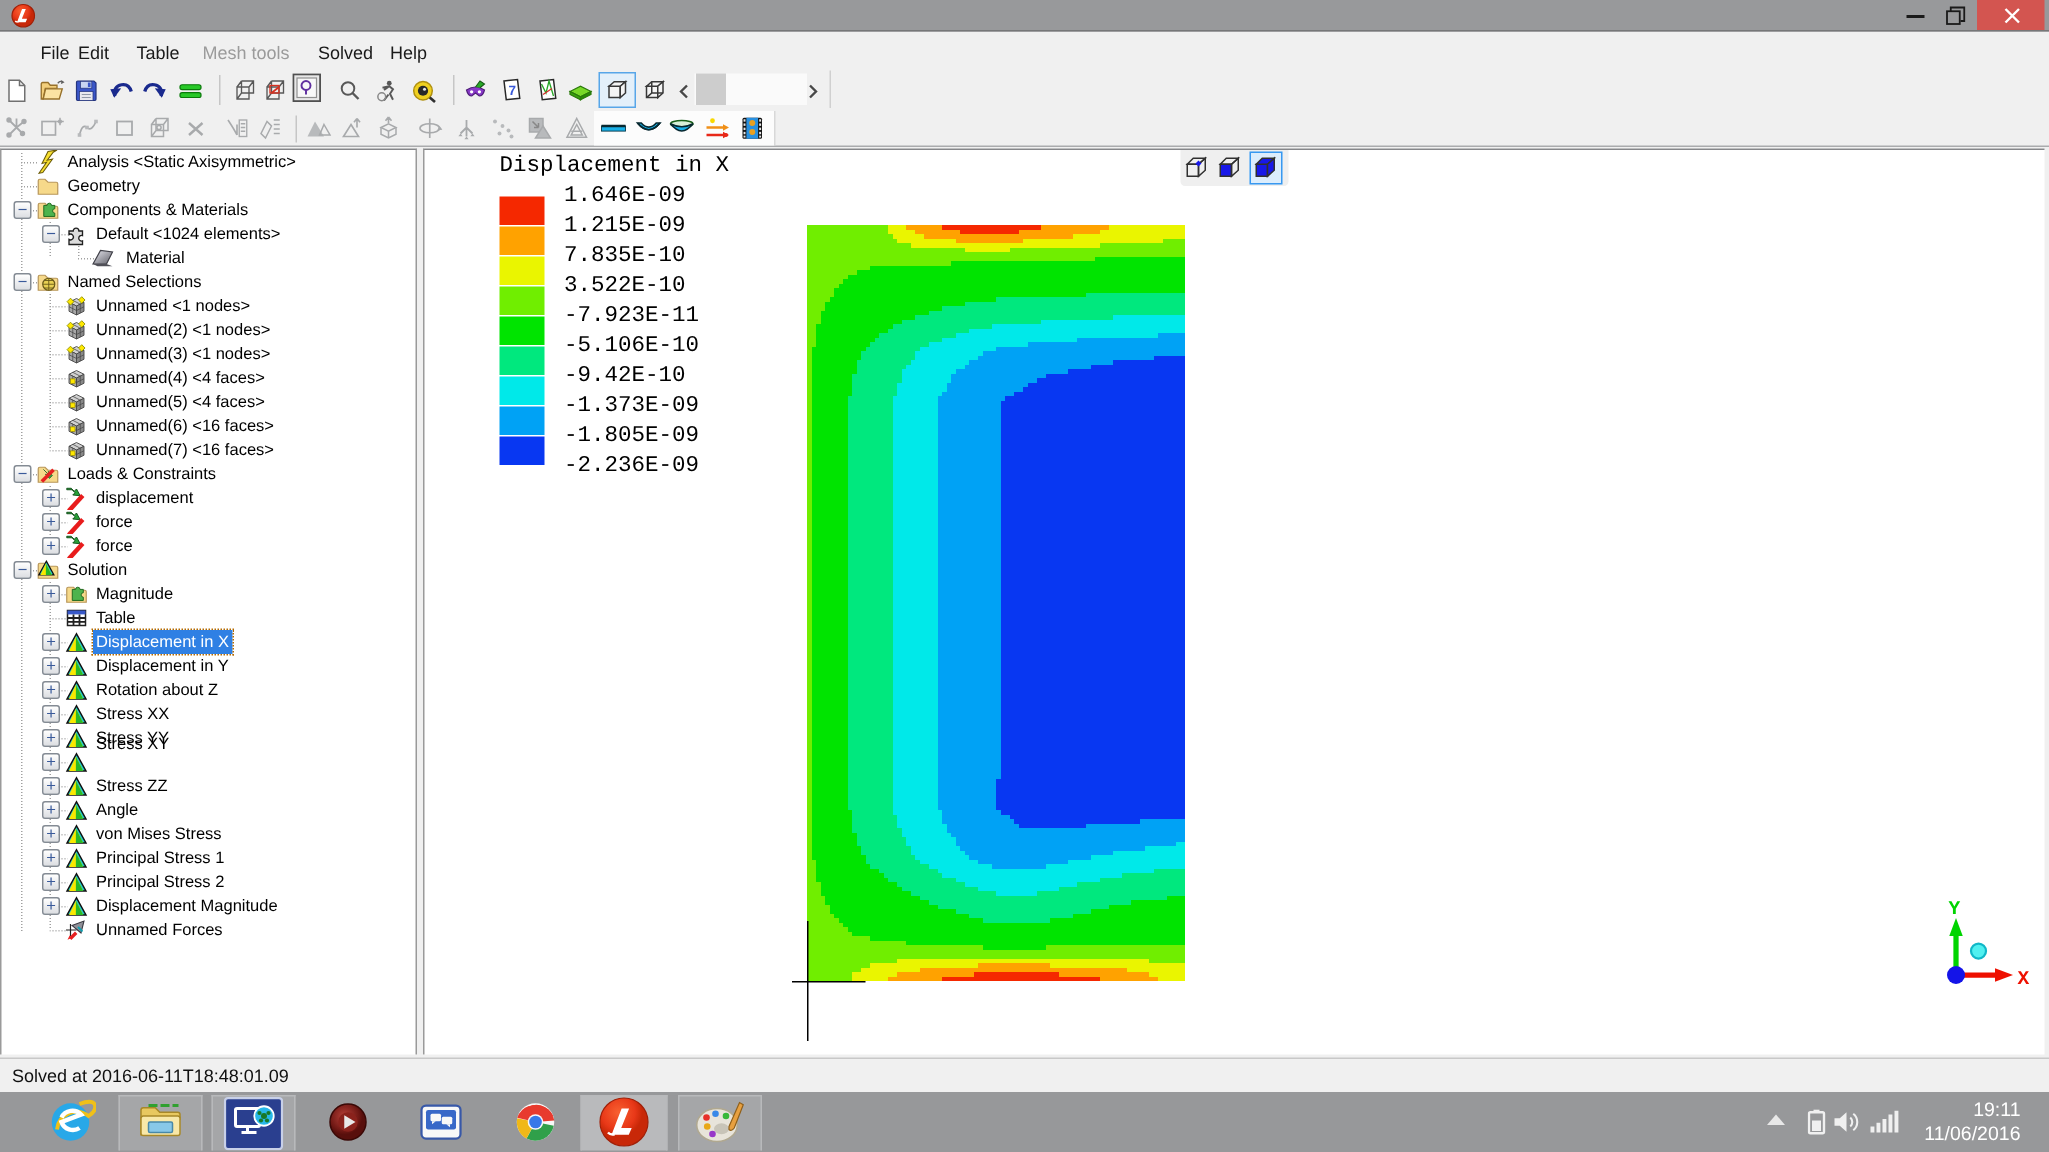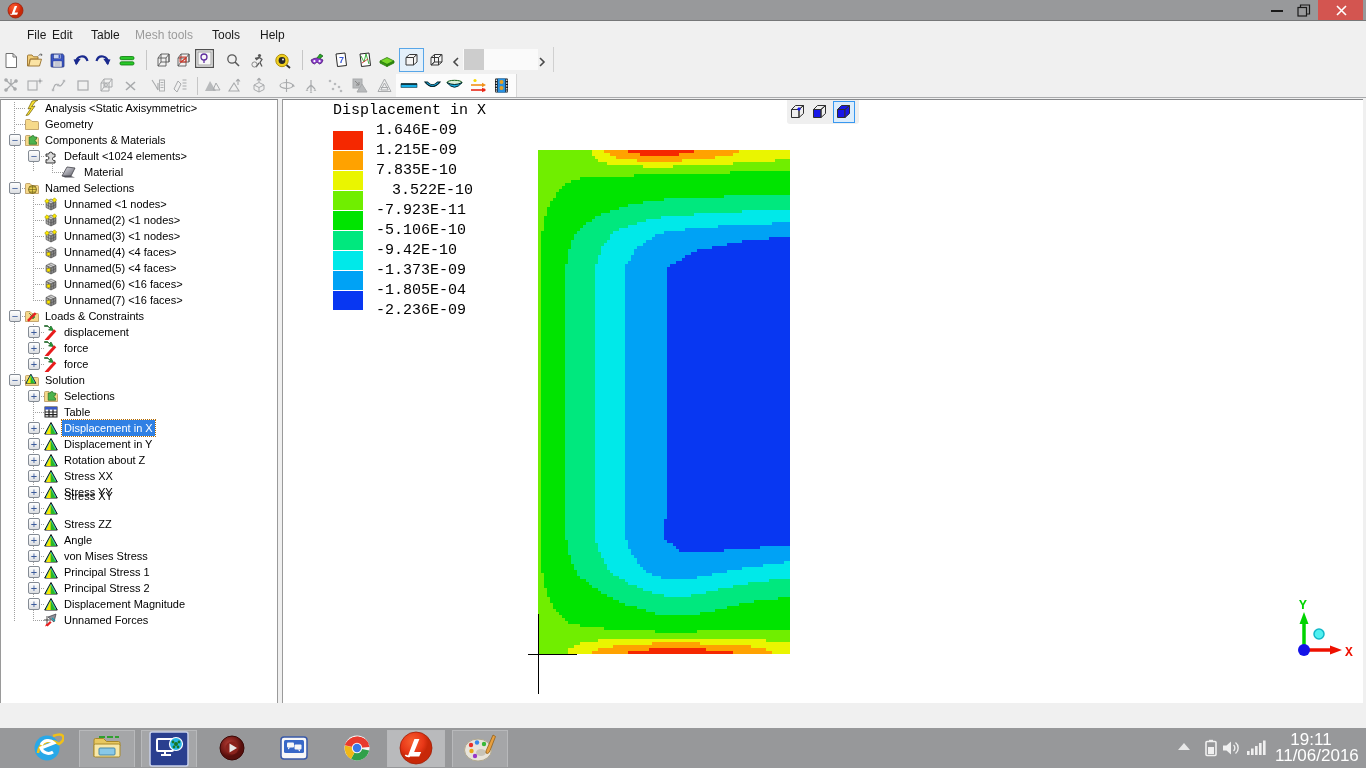--- a/index.html
+++ b/index.html
@@ -52,21 +52,21 @@
       <div style="position:absolute;right:3px;top:0;width:45px;height:20px;background:#d35550"></div>
       <svg style="position:absolute;right:19px;top:5px" width="11" height="11" viewBox="0 0 11 11">
         <path d="M1,1 L10,10 M10,1 L1,10" stroke="#fff" stroke-width="1.6"></path>
       </svg>
 </div>
 <div id="menubar">
       <span style="left:27px;color:#1a1a1a">File</span>
       <span style="left:52px;color:#1a1a1a">Edit</span>
       <span style="left:91px;color:#1a1a1a">Table</span>
       <span style="left:135px;color:#9b9b9b">Mesh tools</span>
-      <span style="left:212px;color:#1a1a1a">Tools</span>
+      <span style="left:212px;color:#1a1a1a">Solved</span>
       <span style="left:260px;color:#1a1a1a">Help</span>
     </div>
 <div id="tb1"></div>
 <div id="tb2"></div>
 <div id="main"></div>
 <div id="tblayer" style="position:absolute;left:0;top:0">
       <div class="ti" style="left:3px;top:52px"><svg width="17" height="17" viewBox="0 0 17 17">
           <path d="M3,1.5 H10 L13.5,5 V15.5 H3 Z" fill="#ffffff" stroke="#707070" stroke-width="1"></path>
           <path d="M10,1.5 V5 H13.5" fill="none" stroke="#707070" stroke-width="1"></path>
         </svg></div>
@@ -468,21 +468,21 @@
         </svg></div>
       <div class="trow" style="left:43px;top:372px">Solution</div>
       <div class="dot h" style="left:33px;top:396px;width:12px"></div>
       <div class="exp" style="left:28px;top:390px"><span>+</span></div>
       <div class="ticon" style="left:43px;top:388px"><svg width="16" height="16" viewBox="0 0 16 16">
           <path d="M1.5,13.5 L1.5,4.5 Q1.5,3.5 2.5,3.5 L6,3.5 L8,5.5 L13.5,5.5 Q14.5,5.5 14.5,6.5 L14.5,13.5 Z" fill="#f6d98a" stroke="#b8965a" stroke-width="0.8"></path>
           <g transform="translate(1.5,-1.5) scale(0.92)" fill="#4db34d" stroke="#1e681e" stroke-width="0.7">
             <path d="M4,7 h2.4 a1.6,1.6 0 1 1 3.2,0 H12 v2.4 a1.6,1.6 0 1 0 0,3.2 V15 H4 Z"></path>
           </g>
         </svg></div>
-      <div class="trow" style="left:62px;top:388px">Selections</div>
+      <div class="trow" style="left:62px;top:388px">Magnitude</div>
       <div class="dot h" style="left:33px;top:412px;width:12px"></div>
       <div class="ticon" style="left:43px;top:404px"><svg width="16" height="16" viewBox="0 0 16 16">
           <rect x="2" y="3" width="12" height="10" fill="#ffffff" stroke="#202020" stroke-width="1"></rect>
           <rect x="2" y="3" width="12" height="2.6" fill="#3858c8"></rect>
           <path d="M2,8 h12 M2,10.6 h12 M6,5.6 v7.4 M10,5.6 v7.4" stroke="#202020" stroke-width="1.2" fill="none"></path>
         </svg></div>
       <div class="trow" style="left:62px;top:404px">Table</div>
       <div class="dot h" style="left:33px;top:428px;width:12px"></div>
       <div class="exp" style="left:28px;top:422px"><span>+</span></div>
       <div class="ticon" style="left:43px;top:420px"><svg width="16" height="16" viewBox="0 0 16 16">
@@ -620,26 +620,26 @@
       <div style="position:absolute;left:333px;top:171px;width:30px;height:19px;background:#eaf500"></div>
       <div style="position:absolute;left:333px;top:191px;width:30px;height:19px;background:#70ee00"></div>
       <div style="position:absolute;left:333px;top:211px;width:30px;height:19px;background:#00e400"></div>
       <div style="position:absolute;left:333px;top:231px;width:30px;height:19px;background:#00e87e"></div>
       <div style="position:absolute;left:333px;top:251px;width:30px;height:19px;background:#00e9e9"></div>
       <div style="position:absolute;left:333px;top:271px;width:30px;height:19px;background:#00a2f5"></div>
       <div style="position:absolute;left:333px;top:291px;width:30px;height:19px;background:#0837f2"></div>
       <div class="lgv" style="left:376px;top:123px">1.646E-09</div>
       <div class="lgv" style="left:376px;top:143px">1.215E-09</div>
       <div class="lgv" style="left:376px;top:163px">7.835E-10</div>
-      <div class="lgv" style="left:392px;top:183px">3.522E-10</div>
+      <div class="lgv" style="left:376px;top:183px">3.522E-10</div>
       <div class="lgv" style="left:376px;top:203px">-7.923E-11</div>
       <div class="lgv" style="left:376px;top:223px">-5.106E-10</div>
       <div class="lgv" style="left:376px;top:243px">-9.42E-10</div>
       <div class="lgv" style="left:376px;top:263px">-1.373E-09</div>
-      <div class="lgv" style="left:376px;top:283px">-1.805E-04</div>
+      <div class="lgv" style="left:376px;top:283px">-1.805E-09</div>
       <div class="lgv" style="left:376px;top:303px">-2.236E-09</div>
 <svg style="position:absolute;left:538px;top:150px" width="252" height="504" shape-rendering="crispEdges">
         <path fill="#f52800" d="M90 0h66v3h-66zM102 3h39v3h-39zM111 498h57v3h-57zM90 501h105v3h-105z"></path>
         <path fill="#ffa200" d="M66 0h24v3h-24zM156 0h45v3h-45zM72 3h30v3h-30zM141 3h54v3h-54zM78 6h99v3h-99zM99 9h45v3h-45zM114 492h48v3h-48zM75 495h138v3h-138zM60 498h51v3h-51zM168 498h60v3h-60zM54 501h36v3h-36zM195 501h39v3h-39z"></path>
         <path fill="#eaf500" d="M54 0h12v3h-12zM201 0h51v3h-51zM54 3h18v3h-18zM195 3h57v3h-57zM57 6h21v3h-21zM177 6h75v3h-75zM60 9h39v3h-39zM144 9h93v3h-93zM69 12h126v3h-126zM105 15h30v3h-30zM60 489h168v3h-168zM42 492h72v3h-72zM162 492h90v3h-90zM36 495h39v3h-39zM213 495h39v3h-39zM30 498h30v3h-30zM228 498h24v3h-24zM30 501h24v3h-24zM234 501h18v3h-18z"></path>
         <path fill="#70ee00" d="M0 0h54v3h-54zM0 3h54v3h-54zM0 6h57v3h-57zM0 9h60v3h-60zM237 9h15v3h-15zM0 12h69v3h-69zM195 12h57v3h-57zM0 15h105v3h-105zM135 15h117v3h-117zM0 18h252v3h-252zM0 21h192v3h-192zM0 24h96v3h-96zM0 27h42v3h-42zM0 30h33v3h-33zM0 33h27v3h-27zM0 36h24v3h-24zM0 39h21v3h-21zM0 42h18v3h-18zM0 45h18v3h-18zM0 48h15v3h-15zM0 51h12v3h-12zM0 54h12v3h-12zM0 57h9v3h-9zM0 60h9v3h-9zM0 63h9v3h-9zM0 66h6v3h-6zM0 69h6v3h-6zM0 72h6v3h-6zM0 75h6v3h-6zM0 78h6v3h-6zM0 81h3v3h-3zM0 84h3v3h-3zM0 87h3v3h-3zM0 90h3v3h-3zM0 93h3v3h-3zM0 96h3v3h-3zM0 99h3v3h-3zM0 102h3v3h-3zM0 105h3v3h-3zM0 108h3v3h-3zM0 111h3v3h-3zM0 114h3v3h-3zM0 117h3v3h-3zM0 120h3v3h-3zM0 123h3v3h-3zM0 126h3v3h-3zM0 129h3v3h-3zM0 132h3v3h-3zM0 135h3v3h-3zM0 138h3v3h-3zM0 141h3v3h-3zM0 144h3v3h-3zM0 147h3v3h-3zM0 150h3v3h-3zM0 153h3v3h-3zM0 156h3v3h-3zM0 159h3v3h-3zM0 162h3v3h-3zM0 165h3v3h-3zM0 168h3v3h-3zM0 171h3v3h-3zM0 174h3v3h-3zM0 177h3v3h-3zM0 180h3v3h-3zM0 183h3v3h-3zM0 186h3v3h-3zM0 189h3v3h-3zM0 192h3v3h-3zM0 195h3v3h-3zM0 198h3v3h-3zM0 201h3v3h-3zM0 204h3v3h-3zM0 207h3v3h-3zM0 210h3v3h-3zM0 213h3v3h-3zM0 216h3v3h-3zM0 219h3v3h-3zM0 222h3v3h-3zM0 225h3v3h-3zM0 228h3v3h-3zM0 231h3v3h-3zM0 234h3v3h-3zM0 237h3v3h-3zM0 240h3v3h-3zM0 243h3v3h-3zM0 246h3v3h-3zM0 249h3v3h-3zM0 252h3v3h-3zM0 255h3v3h-3zM0 258h3v3h-3zM0 261h3v3h-3zM0 264h3v3h-3zM0 267h3v3h-3zM0 270h3v3h-3zM0 273h3v3h-3zM0 276h3v3h-3zM0 279h3v3h-3zM0 282h3v3h-3zM0 285h3v3h-3zM0 288h3v3h-3zM0 291h3v3h-3zM0 294h3v3h-3zM0 297h3v3h-3zM0 300h3v3h-3zM0 303h3v3h-3zM0 306h3v3h-3zM0 309h3v3h-3zM0 312h3v3h-3zM0 315h3v3h-3zM0 318h3v3h-3zM0 321h3v3h-3zM0 324h3v3h-3zM0 327h3v3h-3zM0 330h3v3h-3zM0 333h3v3h-3zM0 336h3v3h-3zM0 339h3v3h-3zM0 342h3v3h-3zM0 345h3v3h-3zM0 348h3v3h-3zM0 351h3v3h-3zM0 354h3v3h-3zM0 357h3v3h-3zM0 360h3v3h-3zM0 363h3v3h-3zM0 366h3v3h-3zM0 369h3v3h-3zM0 372h3v3h-3zM0 375h3v3h-3zM0 378h3v3h-3zM0 381h3v3h-3zM0 384h3v3h-3zM0 387h3v3h-3zM0 390h3v3h-3zM0 393h3v3h-3zM0 396h3v3h-3zM0 399h3v3h-3zM0 402h3v3h-3zM0 405h3v3h-3zM0 408h3v3h-3zM0 411h3v3h-3zM0 414h3v3h-3zM0 417h3v3h-3zM0 420h3v3h-3zM0 423h6v3h-6zM0 426h6v3h-6zM0 429h6v3h-6zM0 432h6v3h-6zM0 435h6v3h-6zM0 438h9v3h-9zM0 441h9v3h-9zM0 444h9v3h-9zM0 447h12v3h-12zM0 450h12v3h-12zM0 453h15v3h-15zM0 456h15v3h-15zM0 459h18v3h-18zM0 462h21v3h-21zM0 465h24v3h-24zM0 468h27v3h-27zM0 471h30v3h-30zM0 474h42v3h-42zM0 477h66v3h-66zM0 480h117v3h-117zM159 480h93v3h-93zM0 483h252v3h-252zM0 486h252v3h-252zM0 489h60v3h-60zM228 489h24v3h-24zM0 492h42v3h-42zM0 495h36v3h-36zM0 498h30v3h-30zM0 501h30v3h-30z"></path>
         <path fill="#00e400" d="M192 21h60v3h-60zM96 24h156v3h-156zM42 27h210v3h-210zM33 30h219v3h-219zM27 33h225v3h-225zM24 36h228v3h-228zM21 39h231v3h-231zM18 42h234v3h-234zM18 45h168v3h-168zM15 48h111v3h-111zM12 51h93v3h-93zM12 54h78v3h-78zM9 57h72v3h-72zM9 60h63v3h-63zM9 63h54v3h-54zM6 66h51v3h-51zM6 69h48v3h-48zM6 72h42v3h-42zM6 75h39v3h-39zM6 78h36v3h-36zM3 81h36v3h-36zM3 84h33v3h-33zM3 87h33v3h-33zM3 90h30v3h-30zM3 93h30v3h-30zM3 96h30v3h-30zM3 99h27v3h-27zM3 102h27v3h-27zM3 105h27v3h-27zM3 108h27v3h-27zM3 111h27v3h-27zM3 114h24v3h-24zM3 117h24v3h-24zM3 120h24v3h-24zM3 123h24v3h-24zM3 126h24v3h-24zM3 129h24v3h-24zM3 132h24v3h-24zM3 135h24v3h-24zM3 138h24v3h-24zM3 141h24v3h-24zM3 144h24v3h-24zM3 147h24v3h-24zM3 150h24v3h-24zM3 153h24v3h-24zM3 156h24v3h-24zM3 159h24v3h-24zM3 162h24v3h-24zM3 165h24v3h-24zM3 168h24v3h-24zM3 171h24v3h-24zM3 174h24v3h-24zM3 177h24v3h-24zM3 180h24v3h-24zM3 183h24v3h-24zM3 186h24v3h-24zM3 189h24v3h-24zM3 192h24v3h-24zM3 195h24v3h-24zM3 198h24v3h-24zM3 201h24v3h-24zM3 204h24v3h-24zM3 207h24v3h-24zM3 210h24v3h-24zM3 213h24v3h-24zM3 216h24v3h-24zM3 219h24v3h-24zM3 222h24v3h-24zM3 225h24v3h-24zM3 228h24v3h-24zM3 231h24v3h-24zM3 234h24v3h-24zM3 237h24v3h-24zM3 240h24v3h-24zM3 243h24v3h-24zM3 246h24v3h-24zM3 249h24v3h-24zM3 252h24v3h-24zM3 255h24v3h-24zM3 258h24v3h-24zM3 261h24v3h-24zM3 264h24v3h-24zM3 267h24v3h-24zM3 270h24v3h-24zM3 273h24v3h-24zM3 276h24v3h-24zM3 279h24v3h-24zM3 282h24v3h-24zM3 285h24v3h-24zM3 288h24v3h-24zM3 291h24v3h-24zM3 294h24v3h-24zM3 297h24v3h-24zM3 300h24v3h-24zM3 303h24v3h-24zM3 306h24v3h-24zM3 309h24v3h-24zM3 312h24v3h-24zM3 315h24v3h-24zM3 318h24v3h-24zM3 321h24v3h-24zM3 324h24v3h-24zM3 327h24v3h-24zM3 330h24v3h-24zM3 333h24v3h-24zM3 336h24v3h-24zM3 339h24v3h-24zM3 342h24v3h-24zM3 345h24v3h-24zM3 348h24v3h-24zM3 351h24v3h-24zM3 354h24v3h-24zM3 357h24v3h-24zM3 360h24v3h-24zM3 363h24v3h-24zM3 366h24v3h-24zM3 369h24v3h-24zM3 372h24v3h-24zM3 375h24v3h-24zM3 378h24v3h-24zM3 381h24v3h-24zM3 384h24v3h-24zM3 387h24v3h-24zM3 390h27v3h-27zM3 393h27v3h-27zM3 396h27v3h-27zM3 399h27v3h-27zM3 402h27v3h-27zM3 405h30v3h-30zM3 408h30v3h-30zM3 411h30v3h-30zM3 414h33v3h-33zM3 417h33v3h-33zM3 420h36v3h-36zM6 423h33v3h-33zM6 426h36v3h-36zM6 429h42v3h-42zM6 432h45v3h-45zM6 435h48v3h-48zM9 438h51v3h-51zM9 441h54v3h-54zM9 444h60v3h-60zM12 447h63v3h-63zM240 447h12v3h-12zM12 450h69v3h-69zM216 450h36v3h-36zM15 453h72v3h-72zM201 453h51v3h-51zM15 456h84v3h-84zM189 456h63v3h-63zM18 459h90v3h-90zM177 459h75v3h-75zM21 462h96v3h-96zM162 462h90v3h-90zM24 465h228v3h-228zM27 468h225v3h-225zM30 471h222v3h-222zM42 474h210v3h-210zM66 477h186v3h-186zM117 480h42v3h-42z"></path>
         <path fill="#00e87e" d="M186 45h66v3h-66zM126 48h126v3h-126zM105 51h147v3h-147zM90 54h162v3h-162zM81 57h171v3h-171zM72 60h132v3h-132zM63 63h93v3h-93zM57 66h66v3h-66zM54 69h54v3h-54zM48 72h51v3h-51zM45 75h45v3h-45zM42 78h39v3h-39zM39 81h36v3h-36zM36 84h36v3h-36zM36 87h36v3h-36zM33 90h36v3h-36zM33 93h33v3h-33zM33 96h30v3h-30zM30 99h33v3h-33zM30 102h33v3h-33zM30 105h30v3h-30zM30 108h30v3h-30zM30 111h30v3h-30zM27 114h30v3h-30zM27 117h30v3h-30zM27 120h30v3h-30zM27 123h30v3h-30zM27 126h30v3h-30zM27 129h30v3h-30zM27 132h30v3h-30zM27 135h30v3h-30zM27 138h30v3h-30zM27 141h30v3h-30zM27 144h30v3h-30zM27 147h30v3h-30zM27 150h30v3h-30zM27 153h30v3h-30zM27 156h30v3h-30zM27 159h30v3h-30zM27 162h30v3h-30zM27 165h30v3h-30zM27 168h30v3h-30zM27 171h30v3h-30zM27 174h30v3h-30zM27 177h30v3h-30zM27 180h30v3h-30zM27 183h30v3h-30zM27 186h30v3h-30zM27 189h30v3h-30zM27 192h30v3h-30zM27 195h30v3h-30zM27 198h30v3h-30zM27 201h30v3h-30zM27 204h30v3h-30zM27 207h30v3h-30zM27 210h30v3h-30zM27 213h30v3h-30zM27 216h30v3h-30zM27 219h30v3h-30zM27 222h30v3h-30zM27 225h30v3h-30zM27 228h30v3h-30zM27 231h30v3h-30zM27 234h30v3h-30zM27 237h30v3h-30zM27 240h30v3h-30zM27 243h30v3h-30zM27 246h30v3h-30zM27 249h30v3h-30zM27 252h30v3h-30zM27 255h30v3h-30zM27 258h30v3h-30zM27 261h30v3h-30zM27 264h30v3h-30zM27 267h30v3h-30zM27 270h30v3h-30zM27 273h30v3h-30zM27 276h30v3h-30zM27 279h30v3h-30zM27 282h30v3h-30zM27 285h30v3h-30zM27 288h30v3h-30zM27 291h30v3h-30zM27 294h30v3h-30zM27 297h30v3h-30zM27 300h30v3h-30zM27 303h30v3h-30zM27 306h30v3h-30zM27 309h30v3h-30zM27 312h30v3h-30zM27 315h30v3h-30zM27 318h30v3h-30zM27 321h30v3h-30zM27 324h30v3h-30zM27 327h30v3h-30zM27 330h30v3h-30zM27 333h30v3h-30zM27 336h30v3h-30zM27 339h30v3h-30zM27 342h30v3h-30zM27 345h30v3h-30zM27 348h30v3h-30zM27 351h30v3h-30zM27 354h30v3h-30zM27 357h30v3h-30zM27 360h30v3h-30zM27 363h30v3h-30zM27 366h30v3h-30zM27 369h30v3h-30zM27 372h30v3h-30zM27 375h30v3h-30zM27 378h30v3h-30zM27 381h30v3h-30zM27 384h30v3h-30zM27 387h30v3h-30zM30 390h27v3h-27zM30 393h30v3h-30zM30 396h30v3h-30zM30 399h30v3h-30zM30 402h33v3h-33zM33 405h30v3h-30zM33 408h33v3h-33zM33 411h33v3h-33zM36 414h33v3h-33zM36 417h33v3h-33zM39 420h33v3h-33zM39 423h36v3h-36zM42 426h39v3h-39zM48 429h39v3h-39zM231 429h21v3h-21zM51 432h39v3h-39zM210 432h42v3h-42zM54 435h45v3h-45zM195 435h57v3h-57zM60 438h45v3h-45zM180 438h72v3h-72zM63 441h51v3h-51zM168 441h84v3h-84zM69 444h57v3h-57zM153 444h99v3h-99zM75 447h165v3h-165zM81 450h135v3h-135zM87 453h114v3h-114zM99 456h90v3h-90zM108 459h69v3h-69zM117 462h45v3h-45z"></path>
         <path fill="#00e9e9" d="M204 60h48v3h-48zM156 63h96v3h-96zM123 66h129v3h-129zM108 69h144v3h-144zM99 72h135v3h-135zM90 75h90v3h-90zM81 78h66v3h-66zM75 81h51v3h-51zM72 84h45v3h-45zM72 87h42v3h-42zM69 90h39v3h-39zM66 93h39v3h-39zM63 96h36v3h-36zM63 99h33v3h-33zM63 102h33v3h-33zM60 105h33v3h-33zM60 108h33v3h-33zM60 111h30v3h-30zM57 114h30v3h-30zM57 117h30v3h-30zM57 120h30v3h-30zM57 123h30v3h-30zM57 126h30v3h-30zM57 129h30v3h-30zM57 132h30v3h-30zM57 135h30v3h-30zM57 138h30v3h-30zM57 141h30v3h-30zM57 144h30v3h-30zM57 147h30v3h-30zM57 150h30v3h-30zM57 153h30v3h-30zM57 156h30v3h-30zM57 159h30v3h-30zM57 162h30v3h-30zM57 165h30v3h-30zM57 168h30v3h-30zM57 171h30v3h-30zM57 174h30v3h-30zM57 177h30v3h-30zM57 180h30v3h-30zM57 183h30v3h-30zM57 186h30v3h-30zM57 189h30v3h-30zM57 192h30v3h-30zM57 195h30v3h-30zM57 198h30v3h-30zM57 201h30v3h-30zM57 204h30v3h-30zM57 207h30v3h-30zM57 210h30v3h-30zM57 213h30v3h-30zM57 216h30v3h-30zM57 219h30v3h-30zM57 222h30v3h-30zM57 225h30v3h-30zM57 228h30v3h-30zM57 231h30v3h-30zM57 234h30v3h-30zM57 237h30v3h-30zM57 240h30v3h-30zM57 243h30v3h-30zM57 246h30v3h-30zM57 249h30v3h-30zM57 252h30v3h-30zM57 255h30v3h-30zM57 258h30v3h-30zM57 261h30v3h-30zM57 264h30v3h-30zM57 267h30v3h-30zM57 270h30v3h-30zM57 273h30v3h-30zM57 276h30v3h-30zM57 279h30v3h-30zM57 282h30v3h-30zM57 285h30v3h-30zM57 288h30v3h-30zM57 291h30v3h-30zM57 294h30v3h-30zM57 297h30v3h-30zM57 300h30v3h-30zM57 303h30v3h-30zM57 306h30v3h-30zM57 309h30v3h-30zM57 312h30v3h-30zM57 315h30v3h-30zM57 318h30v3h-30zM57 321h30v3h-30zM57 324h30v3h-30zM57 327h30v3h-30zM57 330h30v3h-30zM57 333h30v3h-30zM57 336h30v3h-30zM57 339h30v3h-30zM57 342h30v3h-30zM57 345h30v3h-30zM57 348h30v3h-30zM57 351h30v3h-30zM57 354h30v3h-30zM57 357h30v3h-30zM57 360h30v3h-30zM57 363h30v3h-30zM57 366h30v3h-30zM57 369h30v3h-30zM57 372h30v3h-30zM57 375h30v3h-30zM57 378h30v3h-30zM57 381h30v3h-30zM57 384h30v3h-30zM57 387h30v3h-30zM57 390h33v3h-33zM60 393h30v3h-30zM60 396h30v3h-30zM60 399h33v3h-33zM63 402h30v3h-30zM63 405h33v3h-33zM66 408h33v3h-33zM66 411h33v3h-33zM246 411h6v3h-6zM69 414h33v3h-33zM225 414h27v3h-27zM69 417h36v3h-36zM204 417h48v3h-48zM72 420h36v3h-36zM189 420h63v3h-63zM75 423h39v3h-39zM174 423h78v3h-78zM81 426h42v3h-42zM159 426h93v3h-93zM87 429h144v3h-144zM90 432h120v3h-120zM99 435h96v3h-96zM105 438h75v3h-75zM114 441h54v3h-54zM126 444h27v3h-27z"></path>
         <path fill="#00a2f5" d="M234 72h18v3h-18zM180 75h72v3h-72zM147 78h105v3h-105zM126 81h126v3h-126zM117 84h135v3h-135zM114 87h117v3h-117zM108 90h96v3h-96zM105 93h84v3h-84zM99 96h75v3h-75zM96 99h63v3h-63zM96 102h57v3h-57zM93 105h54v3h-54zM93 108h51v3h-51zM90 111h48v3h-48zM87 114h45v3h-45zM87 117h42v3h-42zM87 120h42v3h-42zM87 123h42v3h-42zM87 126h42v3h-42zM87 129h42v3h-42zM87 132h42v3h-42zM87 135h42v3h-42zM87 138h42v3h-42zM87 141h42v3h-42zM87 144h42v3h-42zM87 147h42v3h-42zM87 150h42v3h-42zM87 153h42v3h-42zM87 156h42v3h-42zM87 159h42v3h-42zM87 162h42v3h-42zM87 165h42v3h-42zM87 168h42v3h-42zM87 171h42v3h-42zM87 174h42v3h-42zM87 177h42v3h-42zM87 180h42v3h-42zM87 183h42v3h-42zM87 186h42v3h-42zM87 189h42v3h-42zM87 192h42v3h-42zM87 195h42v3h-42zM87 198h42v3h-42zM87 201h42v3h-42zM87 204h42v3h-42zM87 207h42v3h-42zM87 210h42v3h-42zM87 213h42v3h-42zM87 216h42v3h-42zM87 219h42v3h-42zM87 222h42v3h-42zM87 225h42v3h-42zM87 228h42v3h-42zM87 231h42v3h-42zM87 234h42v3h-42zM87 237h42v3h-42zM87 240h42v3h-42zM87 243h42v3h-42zM87 246h42v3h-42zM87 249h42v3h-42zM87 252h42v3h-42zM87 255h42v3h-42zM87 258h42v3h-42zM87 261h42v3h-42zM87 264h42v3h-42zM87 267h42v3h-42zM87 270h42v3h-42zM87 273h42v3h-42zM87 276h42v3h-42zM87 279h42v3h-42zM87 282h42v3h-42zM87 285h42v3h-42zM87 288h42v3h-42zM87 291h42v3h-42zM87 294h42v3h-42zM87 297h42v3h-42zM87 300h42v3h-42zM87 303h42v3h-42zM87 306h42v3h-42zM87 309h42v3h-42zM87 312h42v3h-42zM87 315h42v3h-42zM87 318h42v3h-42zM87 321h42v3h-42zM87 324h42v3h-42zM87 327h42v3h-42zM87 330h42v3h-42zM87 333h42v3h-42zM87 336h42v3h-42zM87 339h42v3h-42zM87 342h42v3h-42zM87 345h42v3h-42zM87 348h42v3h-42zM87 351h42v3h-42zM87 354h42v3h-42zM87 357h42v3h-42zM87 360h42v3h-42zM87 363h42v3h-42zM87 366h42v3h-42zM87 369h39v3h-39zM87 372h39v3h-39zM87 375h39v3h-39zM87 378h39v3h-39zM87 381h39v3h-39zM87 384h39v3h-39zM87 387h39v3h-39zM90 390h39v3h-39zM90 393h45v3h-45zM90 396h48v3h-48zM222 396h30v3h-30zM93 399h48v3h-48zM186 399h66v3h-66zM93 402h159v3h-159zM96 405h156v3h-156zM99 408h153v3h-153zM99 411h147v3h-147zM102 414h123v3h-123zM105 417h99v3h-99zM108 420h81v3h-81zM114 423h60v3h-60zM123 426h36v3h-36z"></path>
@@ -675,20 +675,21 @@
         <line x1="24" y1="60" x2="24" y2="30" stroke="#00d400" stroke-width="3.5"></line>
         <polygon points="24,22 19.5,34 28.5,34" fill="#00d400"></polygon>
         <text x="19" y="19" font-size="13" font-weight="bold" fill="#00d400" font-family="Liberation Mono">Y</text>
         <line x1="24" y1="60" x2="54" y2="60" stroke="#ee1000" stroke-width="3.5"></line>
         <polygon points="62,60 50,55.5 50,64.5" fill="#ee1000"></polygon>
         <text x="65" y="66" font-size="13" font-weight="bold" fill="#ee1000" font-family="Liberation Mono">X</text>
         <circle cx="24" cy="60" r="6" fill="#1414e8"></circle>
         <circle cx="39" cy="44" r="5" fill="#50f0f0" stroke="#10b8c8" stroke-width="1.5"></circle>
       </svg>
 </div>
+<div id="status">Solved at 2016-06-11T18:48:01.09</div>
 <div id="taskbar">
       <div style="position:absolute;left:79px;top:2px;width:56px;height:37px;background:#a5a6a8;border:1px solid #b8b9bb;border-bottom:none"></div>
       <div style="position:absolute;left:141px;top:2px;width:56px;height:37px;background:#a5a6a8;border:1px solid #b8b9bb;border-bottom:none"></div>
       <div style="position:absolute;left:387px;top:2px;width:58px;height:37px;background:#b9babc;border:1px solid #b8b9bb;border-bottom:none"></div>
       <div style="position:absolute;left:452px;top:2px;width:56px;height:37px;background:#a5a6a8;border:1px solid #b8b9bb;border-bottom:none"></div>
       <div style="position:absolute;left:30px;top:3px"><svg width="34" height="34" viewBox="0 0 34 34">
           <g transform="translate(17,17)">
             <circle r="12.5" fill="#28a8e8"></circle>
             <path d="M-9,5 a13,13 0 0 1 21,-9 q6,-4 4,-8 q-2,-3 -10,0" fill="none" stroke="#f0c018" stroke-width="2.6"></path>
             <path d="M-6,-3 a8,8 0 0 1 13,-2 l-13,5 a8,8 0 0 0 12,4" fill="none" stroke="#ffffff" stroke-width="3"></path>
@@ -779,14 +780,14 @@
         </svg></div>
       <div style="position:absolute;left:1246px;top:11px"><svg width="20" height="18" viewBox="0 0 20 18">
           <g fill="#f0f0f0">
             <rect x="1" y="12" width="2.6" height="4"></rect>
             <rect x="5" y="9.5" width="2.6" height="6.5"></rect>
             <rect x="9" y="7" width="2.6" height="9"></rect>
             <rect x="13" y="4" width="2.6" height="12"></rect>
             <rect x="17" y="1.5" width="2.6" height="14.5"></rect>
           </g>
         </svg></div>
-      <div style="position:absolute;left:1275px;top:4px;width:72px;height:32px;color:#ffffff;font-size:17px;text-align:center;line-height:16px">19:11<br>11/06/2016</div>
+      <div style="position:absolute;left:1275px;top:4px;width:72px;height:32px;color:#ffffff;font-size:13px;text-align:right;line-height:16px">19:11<br>11/06/2016</div>
     </div>
 </div>
 </body></html>

